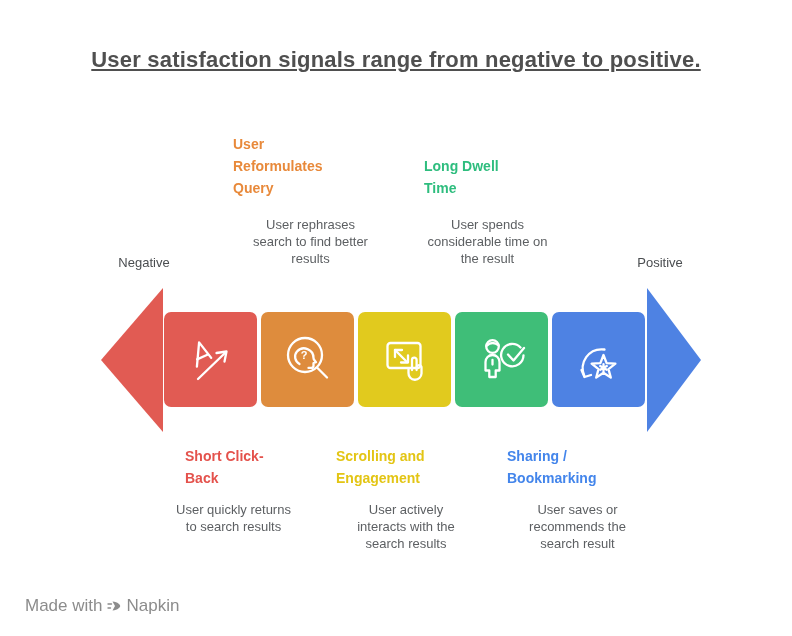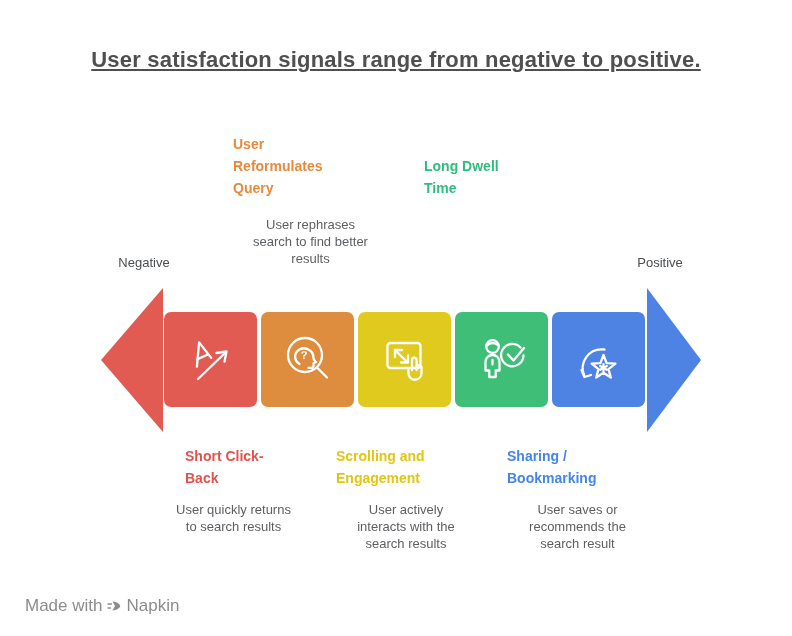--- a/index.html
+++ b/index.html
@@ -144,20 +144,23 @@
 Bookmarking</div>
 
   <div class="desc d2" style="color: rgb(92, 95, 98);">User rephrases
 search to find better
 results</div>
   <div class="desc d1" style="color: rgb(92, 95, 98);">User quickly returns
 to search results</div>
   <div class="desc d3" style="color: rgb(92, 95, 98);">User actively
 interacts with the
 search results</div>
+  <div class="desc d4" style="color: rgb(92, 95, 98);">User spends
+considerable time on
+the result</div>
   <div class="desc d5" style="color: rgb(92, 95, 98);">User saves or
 recommends the
 search result</div>
 
   <div class="watermark" style="color: rgb(140, 140, 140);">
     <span>Made with</span>
     <svg class="napkin-icon" viewBox="0 0 14 14">
       <line x1="1" y1="5" x2="4.5" y2="5" stroke="#8C8C8C" stroke-width="1.4" stroke-linecap="round"></line>
       <line x1="1" y1="9" x2="3.5" y2="9" stroke="#8C8C8C" stroke-width="1.4" stroke-linecap="round"></line>
       <path d="M5.5 2.5 C11 3 13.2 5.8 13.2 7 C13.2 8.2 11 11 5.5 11.5 L8 7 Z" fill="#8C8C8C"></path>

